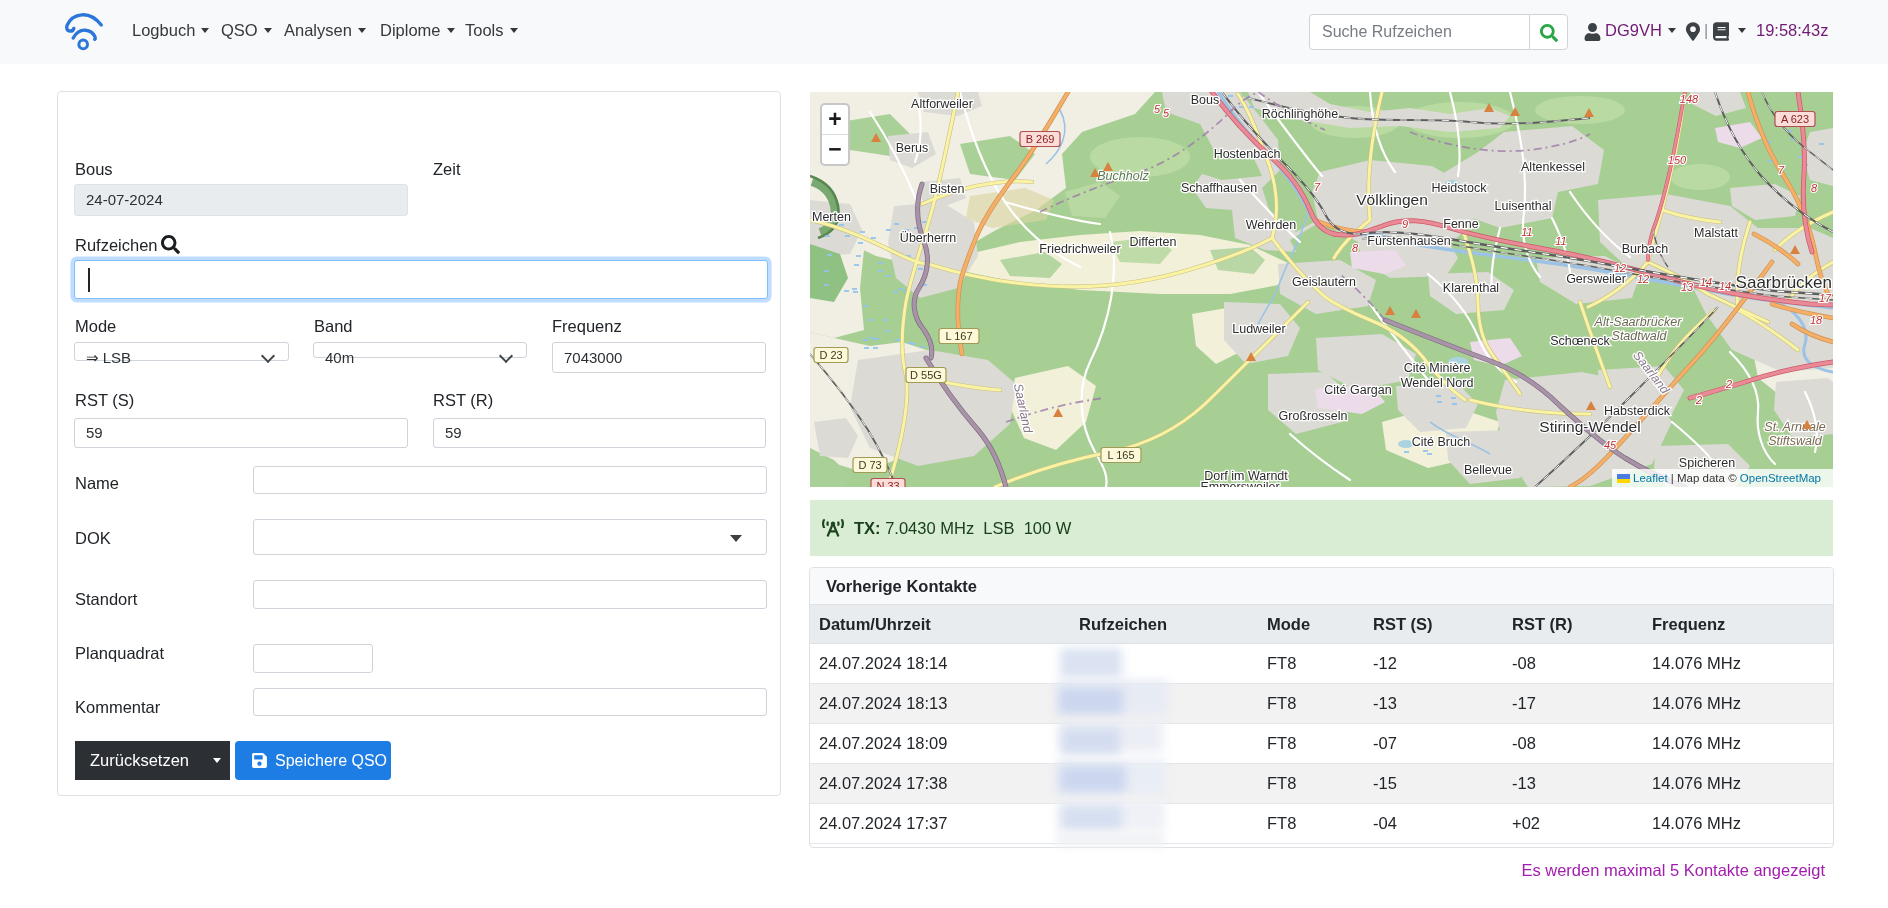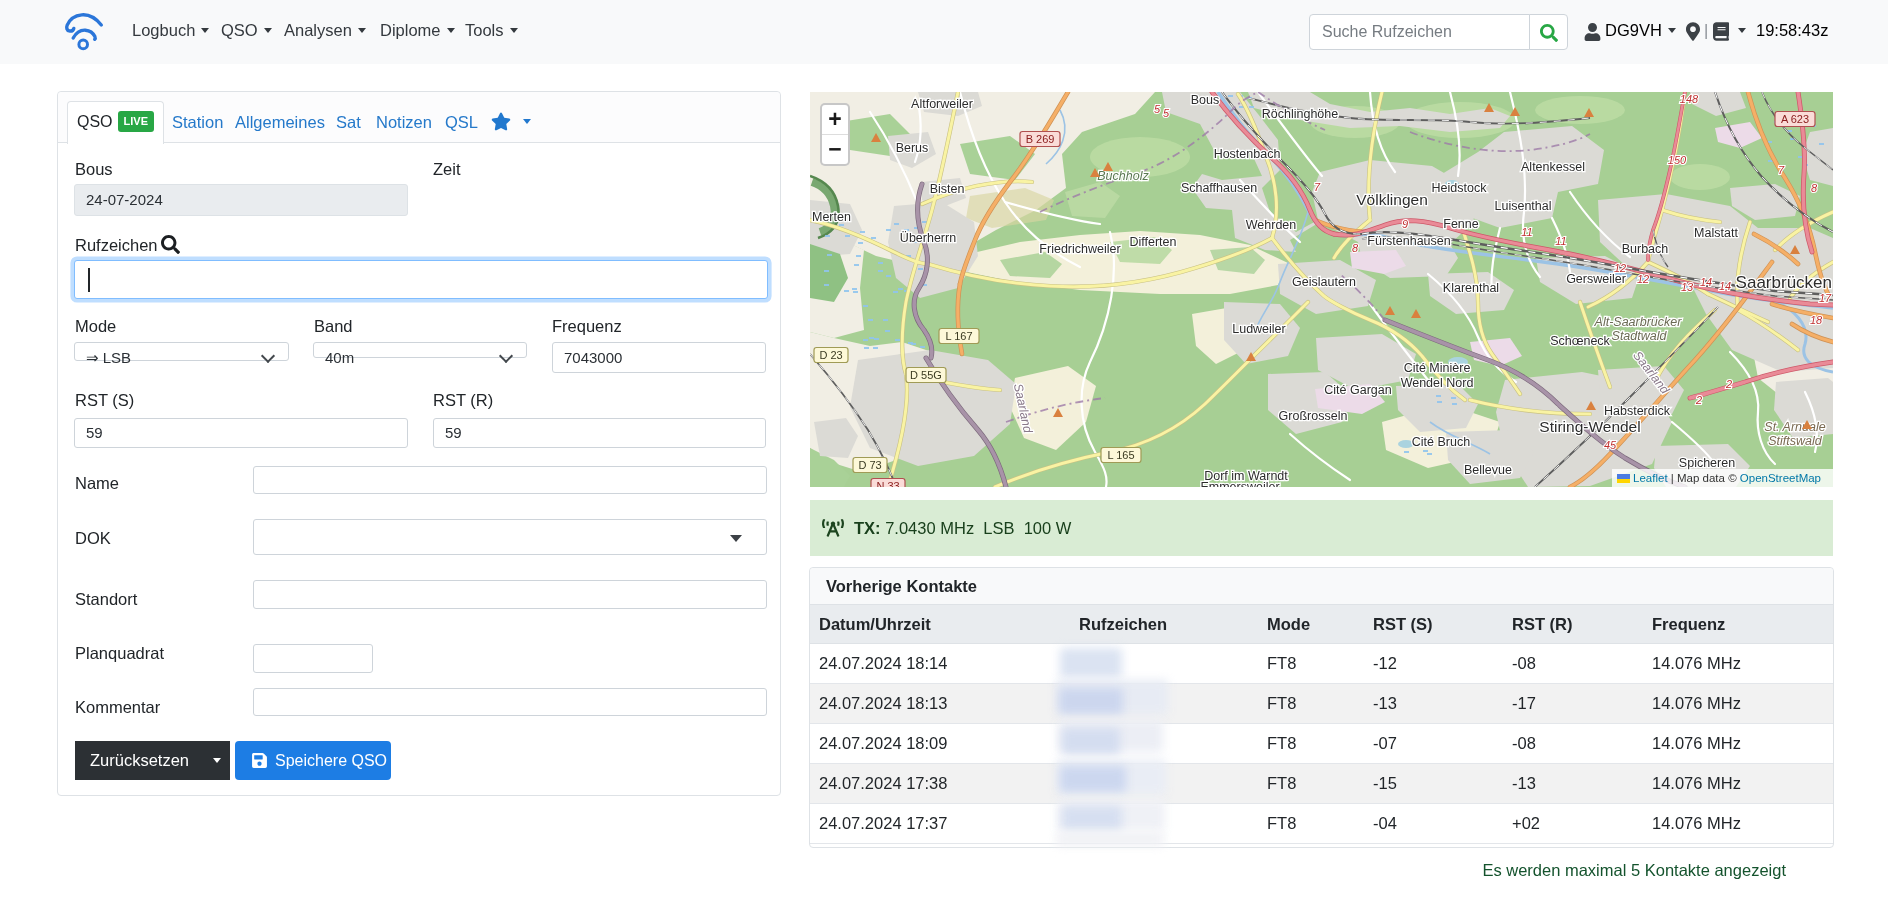--- a/index.html
+++ b/index.html
@@ -6,21 +6,21 @@
 * { box-sizing: border-box; margin:0; padding:0; }
 html,body { width:1888px; height:908px; background:#fff; font-family:"Liberation Sans", sans-serif; font-size:16px; color:#212529; overflow:hidden; position:relative; }
 .abs { position:absolute; }
 
 
 #navbar { position:absolute; left:0; top:0; width:1888px; height:64px; background:#f8f9fa; }
 .navlink { position:absolute; top:21px; color:#34393e; font-size:16.5px; white-space:nowrap; }
 .caret { display:inline-block; width:0; height:0; border-left:4.5px solid transparent; border-right:4.5px solid transparent; border-top:5px solid #34393e; vertical-align:middle; margin-left:6px; margin-top:-2px; }
 #searchbox { position:absolute; left:1309px; top:14px; width:221px; height:36px; border:1px solid #ced4da; border-radius:4px 0 0 4px; background:#fff; color:#767c82; font-size:16px; line-height:34px; padding-left:12px; }
 #searchbtn { position:absolute; left:1529px; top:14px; width:39px; height:36px; border:1px solid #ced4da; border-radius:0 4px 4px 0; background:#fff; }
-.navright { position:absolute; top:21px; color:#000000; font-size:16.5px; }
+.navright { position:absolute; top:21px; color:#701a75; font-size:16.5px; }
 
 
 #qsocard { position:absolute; left:57px; top:91px; width:724px; height:705px; background:#fff; border:1px solid #dee2e6; border-radius:4px; }
 #cardhead { position:absolute; left:0; top:0; width:722px; height:51px; background:#fcfcfd; border-bottom:1px solid #dee2e6; border-radius:4px 4px 0 0; }
 #tabactive { position:absolute; left:9px; top:9px; height:43px; background:#fff; border:1px solid #dee2e6; border-bottom:0; border-radius:4px 4px 0 0; padding:0 9px; line-height:40px; white-space:nowrap; }
 #tabactive .qso { font-size:16px; color:#212529; }
 .livebadge { display:inline-block; background:#28a745; color:#fff; font-size:11px; font-weight:bold; border-radius:3px; padding:0 6px; height:21px; line-height:21px; margin-left:5px; vertical-align:2px; }
 .tablink { position:absolute; top:9px; height:42px; line-height:42px; color:#2579ca; font-size:16.5px; }
 label { position:absolute; color:#212529; font-size:16.5px; }
 .inp { position:absolute; background:#fff; border:1px solid #ced4da; border-radius:3px; font-size:15px; color:#2b3035; padding-left:11px; }
@@ -33,21 +33,21 @@
 
 
 #map { position:absolute; left:810px; top:92px; width:1023px; height:395px; }
 #txbar { position:absolute; left:810px; top:500px; width:1023px; height:56px; background:#d9ecd4; color:#19401c; font-size:16.5px; }
 #contacts { position:absolute; left:809px; top:567px; width:1025px; height:281px; border:1px solid #dee2e6; border-radius:4px; background:#fff; }
 #chead { position:absolute; left:0; top:0; width:1023px; height:37px; background:#f8f9fa; border-bottom:1px solid #dee2e6; border-radius:4px 4px 0 0; line-height:37px; font-weight:bold; font-size:16.5px; padding-left:16px; }
 .trow { position:absolute; left:0; width:1023px; height:40px; line-height:40px; font-size:16.5px; }
 .striped { background:#f2f2f2; }
 .c1 { position:absolute; left:9px; } .c2 { position:absolute; left:269px; } .c3 { position:absolute; left:457px; }
 .c4 { position:absolute; left:563px; } .c5 { position:absolute; left:702px; } .c6 { position:absolute; left:842px; }
-#note { position:absolute; left:762px; top:861px; width:1024px; text-align:right; font-size:16.5px; color:#14532d; }
+#note { position:absolute; left:801px; top:861px; width:1024px; text-align:right; font-size:16.5px; color:#a21caf; }
 .blur { position:absolute; filter:blur(5px); border-radius:3px; }
 #zoomctl { position:absolute; left:820px; top:103px; width:30px; height:63px; background:#fff; border:2px solid rgba(0,0,0,.22); border-radius:5px; }
 #zoomctl .zb { position:absolute; left:0; width:26px; height:29px; text-align:center; font-size:23px; font-weight:bold; color:#1a1a1a; line-height:29px; font-family:"Liberation Sans",sans-serif; }
 #attrib { position:absolute; left:1612px; top:469px; width:221px; height:18px; background:rgba(255,255,255,.8); font-size:11.5px; line-height:18px; color:#333; text-align:right; padding-right:12px; }
 #attrib .lnk { color:#0078a8; }
 </style>
 </head>
 <body>
 <div id="navbar">
   <svg class="abs" style="left:61px;top:10px" width="44" height="42" viewBox="0 0 44 42">
@@ -77,32 +77,20 @@
     </svg>
   <span class="navright" style="left:1704px;color:#8a9096">|</span>
   <svg class="abs" style="left:1713px;top:22px" width="16" height="19" viewBox="0 0 448 512">
       <path fill="#3c4146" d="M448 360V24c0-13.3-10.7-24-24-24H96C43 0 0 43 0 96v320c0 53 43 96 96 96h328c13.3 0 24-10.7 24-24v-16c0-7.5-3.5-14.3-8.9-18.7-4.2-15.4-4.2-59.3 0-74.7 5.4-4.3 8.9-11.1 8.9-18.6zM128 134c0-3.3 2.7-6 6-6h212c3.3 0 6 2.7 6 6v20c0 3.3-2.7 6-6 6H134c-3.3 0-6-2.7-6-6v-20zm0 64c0-3.3 2.7-6 6-6h212c3.3 0 6 2.7 6 6v20c0 3.3-2.7 6-6 6H134c-3.3 0-6-2.7-6-6v-20zm253.4 250H96c-17.7 0-32-14.3-32-32 0-17.6 14.4-32 32-32h285.4c-1.9 17.1-1.9 46.9 0 64z"></path>
     </svg>
   <span class="caret abs" style="left:1732px;top:30px"></span>
   <span class="navright" style="left:1756px">19:58:43z</span>
 </div>
 
 <div id="qsocard">
-  <div id="cardhead">
-    <div id="tabactive"><span class="qso">QSO</span><span class="livebadge">LIVE</span></div>
-    <span class="tablink" style="left:114px">Station</span>
-    <span class="tablink" style="left:177px">Allgemeines</span>
-    <span class="tablink" style="left:278px">Sat</span>
-    <span class="tablink" style="left:318px">Notizen</span>
-    <span class="tablink" style="left:387px">QSL</span>
-    <svg class="abs" style="left:433px;top:20px" width="20" height="19" viewBox="0 0 576 512">
-        <path fill="#2178ce" d="M259.3 17.8L194 150.2 47.9 171.5c-26.2 3.8-36.7 36.1-17.7 54.6l105.7 103-25 145.5c-4.5 26.3 23.2 46 46.4 33.7L288 439.6l130.7 68.7c23.2 12.2 50.9-7.4 46.4-33.7l-25-145.5 105.7-103c19-18.5 8.5-50.8-17.7-54.6L382 150.2 316.7 17.8c-11.7-23.6-45.6-23.9-57.4 0z"></path>
-      </svg>
-    <span class="caret abs" style="left:459px;top:29px;border-top-color:#2178ce"></span>
-  </div>
   <label style="left:17px;top:68px">Bous</label>
   <div class="inp ro" style="left:16px;top:92px;width:334px;height:32px;line-height:30px">24-07-2024</div>
   <label style="left:375px;top:68px">Zeit</label>
   <label style="left:17px;top:144px">Rufzeichen</label>
   <svg class="abs" style="left:103px;top:143px" width="19" height="19" viewBox="0 0 512 512">
       <path fill="#1c1f22" d="M505 442.7L405.3 343c-4.5-4.5-10.6-7-17-7H372c27.6-35.3 44-79.7 44-128C416 93.1 322.9 0 208 0S0 93.1 0 208s93.1 208 208 208c48.3 0 92.7-16.4 128-44v16.3c0 6.4 2.5 12.5 7 17l99.7 99.7c9.4 9.4 24.6 9.4 33.9 0l28.3-28.3c9.4-9.4 9.4-24.6.1-34zM208 336c-70.7 0-128-57.2-128-128 0-70.7 57.2-128 128-128 70.7 0 128 57.2 128 128 0 70.7-57.2 128-128 128z"></path>
     </svg>
   <div class="inp" style="left:16px;top:168px;width:694px;height:39px;border:1px solid #80bdff;box-shadow:0 0 0 3.6px rgba(0,123,255,.25)">
       <span style="position:absolute;left:13px;top:7px;width:1.5px;height:24px;background:#212529"></span>
     </div>

